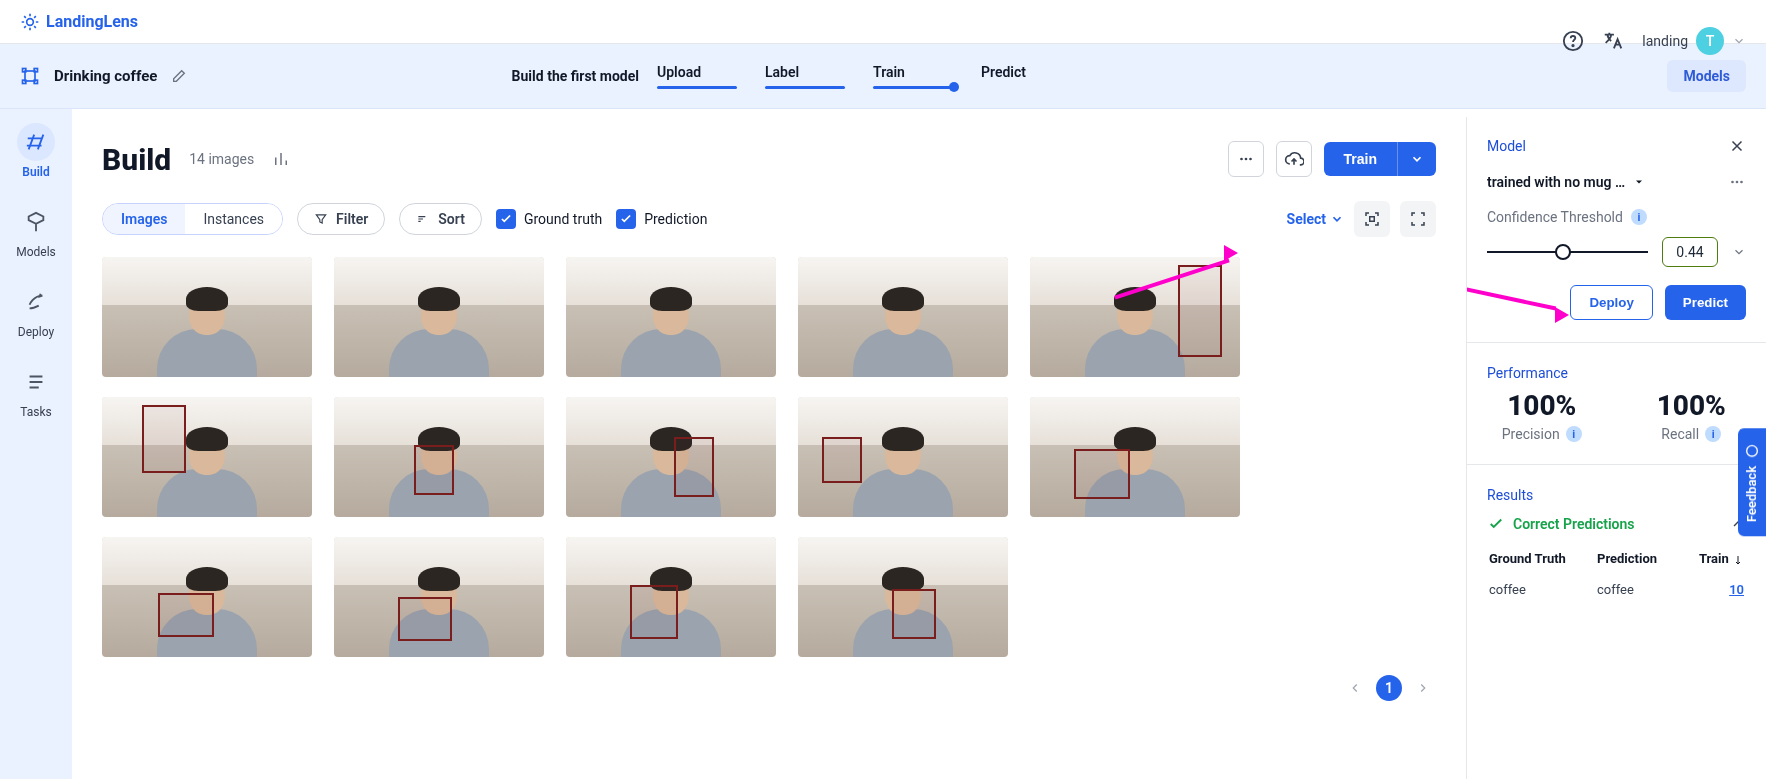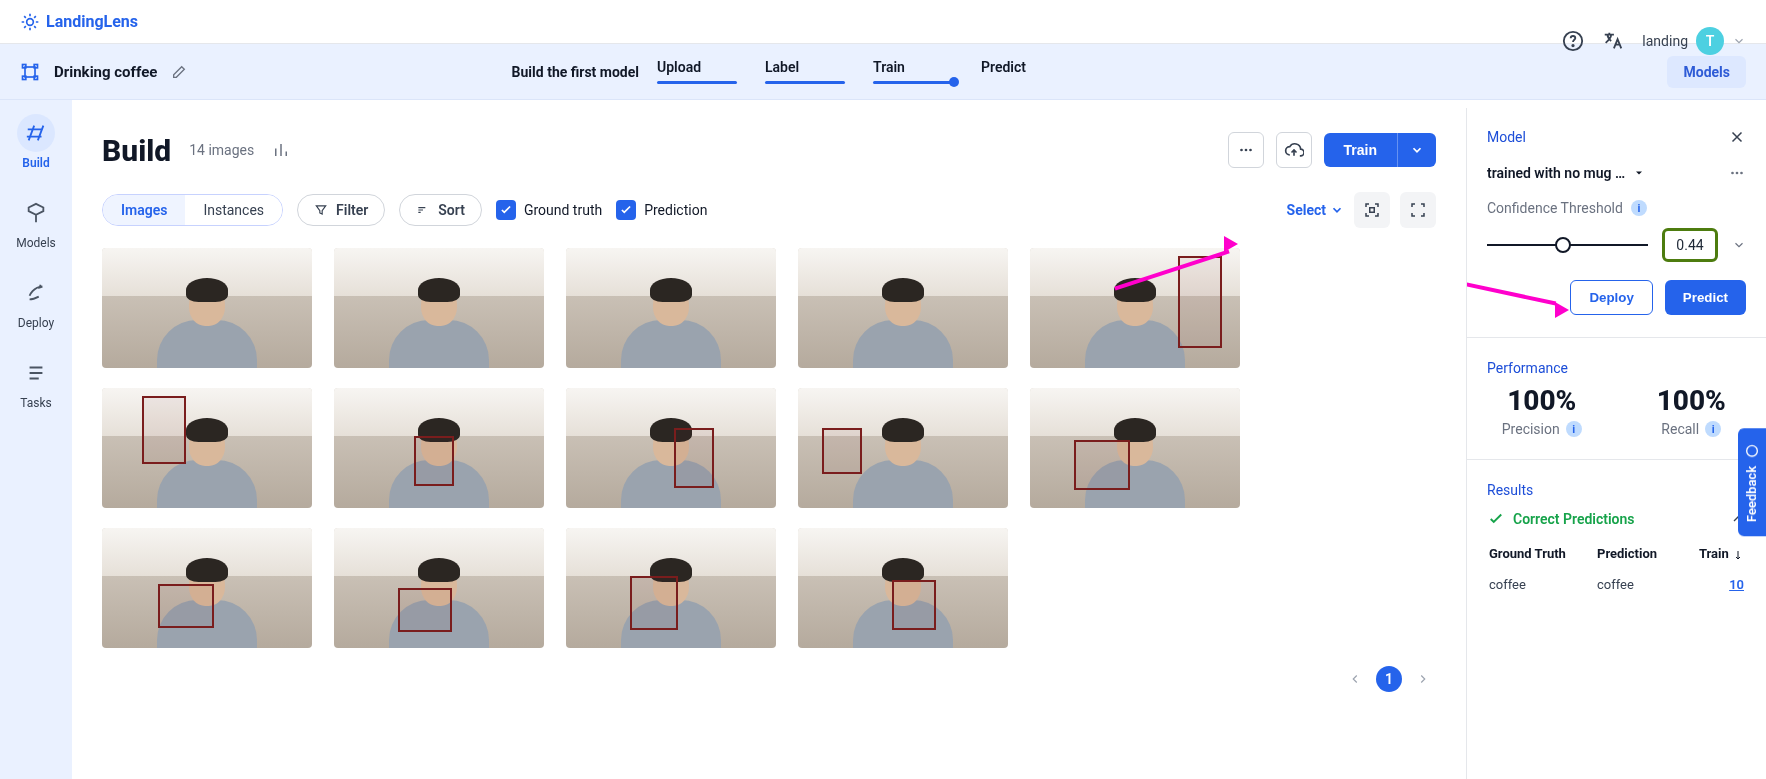--- a/index.html
+++ b/index.html
@@ -11,21 +11,21 @@
 .logo-icon { width: 20px; height: 20px; }
 .topnav-links { display: flex; gap: 50px; }
 .topnav-link { color: #374151; font-weight: 600; font-size: 14px; cursor: pointer; }
 .topnav-link.active { color: #2563eb; }
 .topnav-right { margin-left: auto; display: flex; align-items: center; gap: 18px; margin-top: 38px; }
 .icon-btn { width: 22px; height: 22px; color: #374151; cursor: pointer; }
 .user { display: flex; align-items: center; gap: 8px; color: #374151; font-size: 14px; }
 .avatar { width: 28px; height: 28px; border-radius: 50%; background: #4dd0e1; color: #fff; display: flex; align-items: center; justify-content: center; font-weight: 600; }
 
 
-.workflow { height: 56px; background: #eaf1ff; display: flex; align-items: center; padding: 0 20px; border-bottom: 1px solid #dbe5f9; }
+.workflow { height: 65px; background: #eaf1ff; display: flex; align-items: center; padding: 0 20px; border-bottom: 1px solid #dbe5f9; }
 .wf-left { display: flex; align-items: center; gap: 14px; }
 .wf-icon { width: 20px; height: 20px; color: #2563eb; }
 .wf-title { font-weight: 700; font-size: 15px; color: #111827; }
 .wf-edit { width: 16px; height: 16px; color: #6b7280; cursor: pointer; }
 .wf-center { margin-left: auto; margin-right: auto; display: flex; align-items: center; gap: 18px; padding-left: 21px; }
 .wf-label { font-weight: 700; font-size: 14px; color: #111827; }
 .wf-steps { display: flex; gap: 28px; }
 .wf-step { display: flex; flex-direction: column; gap: 6px; position: relative; }
 .wf-step-label { font-weight: 600; font-size: 14px; color: #111827; }
 .wf-step-bar { height: 3px; width: 80px; background: #2563eb; border-radius: 2px; }
@@ -85,21 +85,21 @@
 .rside { width: 300px; border-left: 1px solid #e5e7eb; padding: 20px 20px 20px 20px; display: flex; flex-direction: column; gap: 18px; overflow-y: auto; background: #fff; margin-top: 8px; }
 .rside-row { display: flex; align-items: center; justify-content: space-between; }
 .rside-label { color: #1d4ed8; font-size: 14px; }
 .model-row { display: flex; align-items: center; gap: 8px; color: #111827; font-weight: 600; }
 .conf-wrap { display: flex; flex-direction: column; gap: 12px; }
 .conf-head { display: flex; align-items: center; gap: 8px; color: #6b7280; }
 .info-badge { width: 16px; height: 16px; border-radius: 50%; background: #bfdbfe; color: #2563eb; display: inline-flex; align-items: center; justify-content: center; font-size: 11px; font-weight: 700; }
 .slider-row { display: flex; align-items: center; gap: 14px; }
 .slider { flex: 1; height: 2px; background: #111827; position: relative; }
 .slider-thumb { position: absolute; top: -7px; width: 16px; height: 16px; background: #fff; border: 2px solid #111827; border-radius: 50%; }
-.conf-val { border: 3px solid #4d7c0f; border-radius: 6px; padding: 6px 10px; font-size: 14px; width: 56px; text-align: center; }
+.conf-val { border: 1px solid #4d7c0f; border-radius: 6px; padding: 6px 10px; font-size: 14px; width: 56px; text-align: center; }
 .btn-row { display: flex; gap: 12px; justify-content: flex-end; }
 .btn-outline { border: 1.5px solid #2563eb; color: #2563eb; background: #fff; padding: 9px 18px; border-radius: 6px; font-weight: 700; cursor: pointer; }
 .btn-solid { background: #2563eb; border: none; color: #fff; padding: 9px 18px; border-radius: 6px; font-weight: 700; cursor: pointer; }
 .divider { height: 1px; background: #e5e7eb; margin: 4px -20px; }
 .perf-row { display: flex; gap: 40px; margin-top: 8px; }
 .perf-col { text-align: center; flex: 1; }
 .perf-val { font-size: 28px; font-weight: 800; color: #111827; }
 .perf-label { color: #6b7280; display: flex; align-items: center; justify-content: center; gap: 6px; margin-top: 4px; }
 .results-head { display: flex; align-items: center; gap: 8px; color: #16a34a; font-weight: 600; }
 .results-head svg { width: 18px; height: 18px; }

